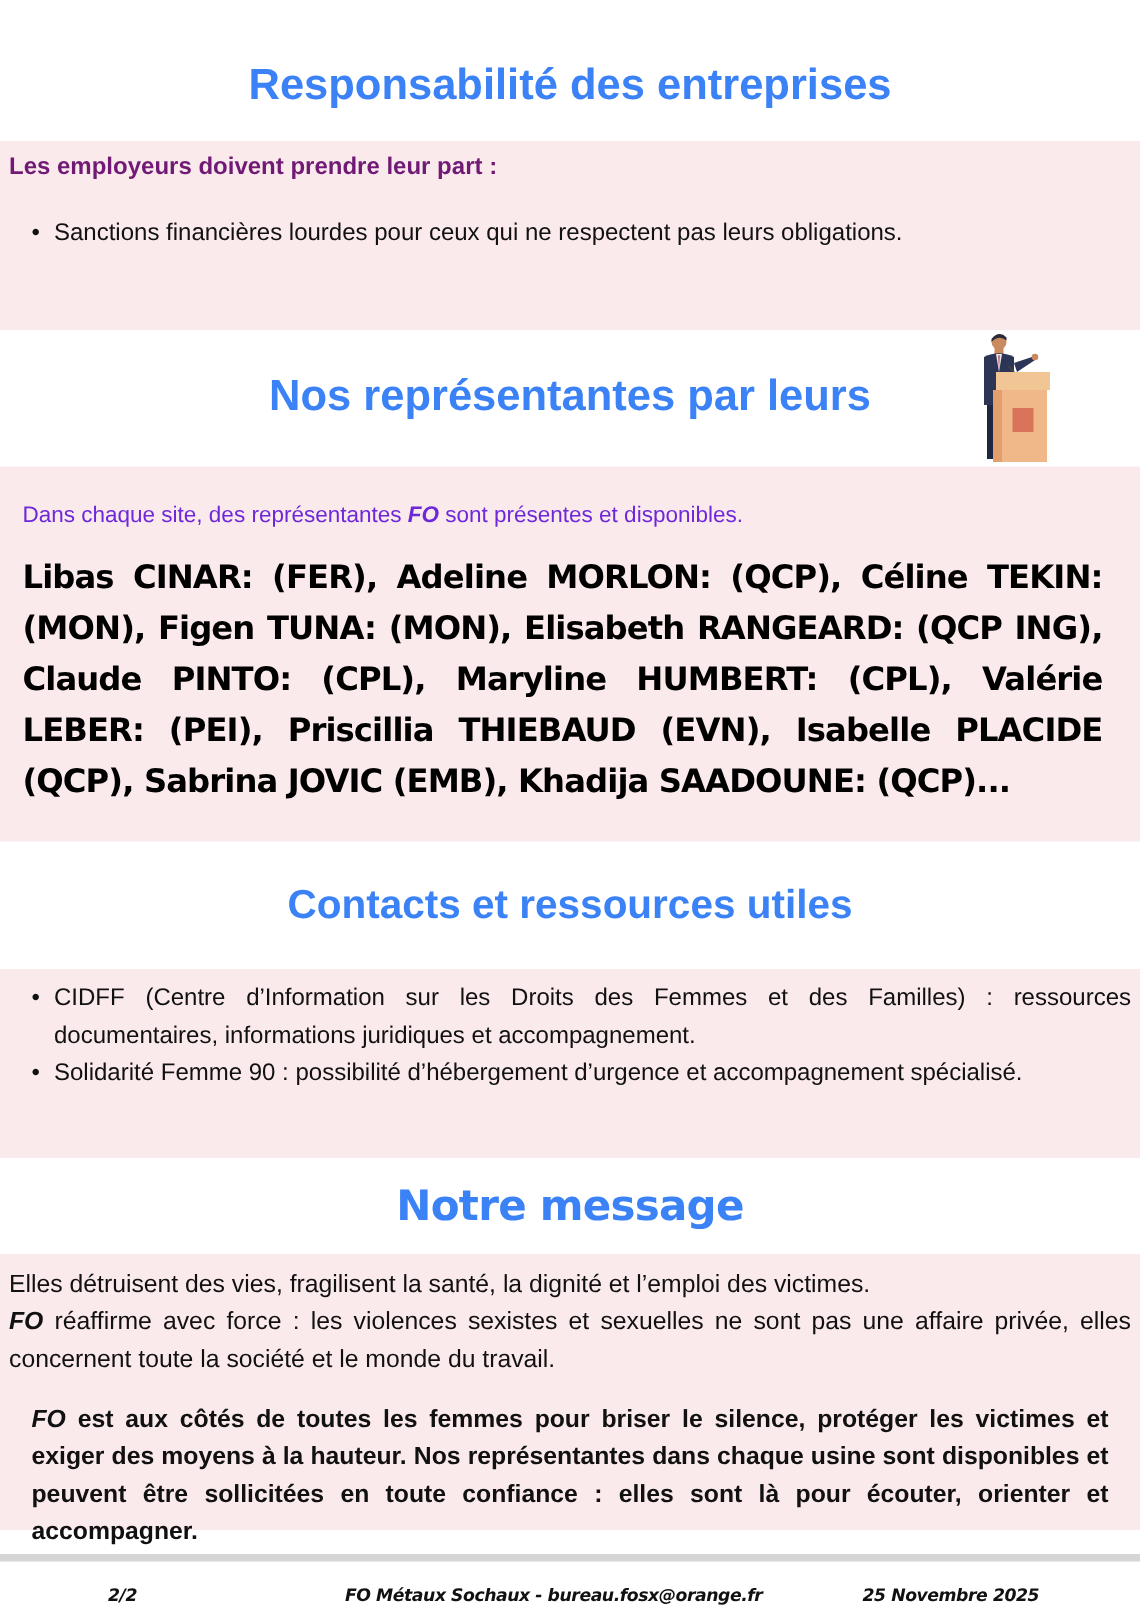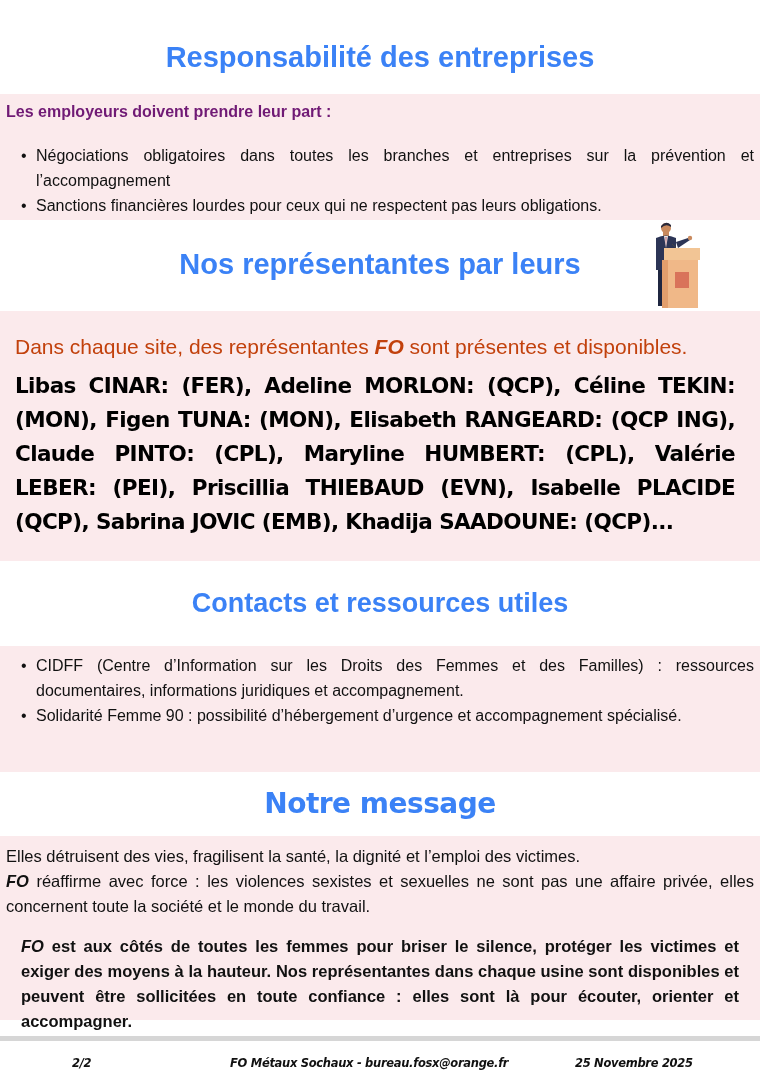--- a/index.html
+++ b/index.html
@@ -37,21 +37,20 @@
     .podium { position: absolute; left: 648px; top: 220px; width: 56px; height: 90px; }
   </style>
 </head>
 <body>
 
 <h1 class="title" style="top:41px; font-size:29px;">Responsabilité des entreprises</h1>
 
 <div class="pink" style="top:94px; height:126px;">
   <div style="position:absolute; left:6px; top:9px; font-size:16px; font-weight:bold; color:#701a75;">Les employeurs doivent prendre leur part :</div>
   <ul class="bullets" style="position:absolute; left:0; top:49px; width:760px;">
-    <li>Négociations obligatoires dans toutes les branches et entreprises sur la prévention et l’accompagnement</li>
     <li>Sanctions financières lourdes pour ceux qui ne respectent pas leurs obligations.</li>
   </ul>
 </div>
 
 <h1 class="title" style="top:248px; font-size:29px;">Nos représentantes par leurs</h1>
 
 <div class="podium">
   <svg width="56" height="90" viewBox="0 0 56 90">
 
     <circle cx="18" cy="8" r="5" fill="#c98a5e"></circle>
@@ -66,21 +65,21 @@
     <line x1="24" y1="24" x2="30" y2="30" stroke="#444" stroke-width="1"></line>
 
     <rect x="16" y="28" width="36" height="12" fill="#f2c595"></rect>
     <rect x="18" y="40" width="32" height="48" fill="#f0b888"></rect>
     <rect x="14" y="40" width="6" height="48" fill="#e29e6c"></rect>
     <rect x="27" y="52" width="14" height="16" fill="#d9735a"></rect>
   </svg>
 </div>
 
 <div class="pink" style="top:311px; height:250px;">
-  <div style="position:absolute; left:15px; top:24px; font-size:21px; color:#c2410c;">
+  <div style="position:absolute; left:15px; top:24px; font-size:15px; color:#6d28d9;">
     <span>Dans chaque site, des représentantes </span><b><i>FO</i></b><span> sont présentes et disponibles.</span>
   </div>
   <div class="reps-names" style="position:absolute; left:15px; top:58px; width:720px;">Libas CINAR: (FER), Adeline MORLON: (QCP), Céline TEKIN: (MON), Figen TUNA: (MON), Elisabeth RANGEARD: (QCP ING), Claude PINTO: (CPL), Maryline HUMBERT:  (CPL), Valérie LEBER: (PEI), Priscillia THIEBAUD (EVN),  Isabelle PLACIDE (QCP), Sabrina JOVIC (EMB), Khadija SAADOUNE: (QCP)...</div>
 </div>
 
 <h1 class="title" style="top:588px; font-size:27px;">Contacts et ressources utiles</h1>
 
 <div class="pink" style="top:646px; height:126px;padding-left:12px;">
   <ul class="bullets" style="position:absolute; left:0; top:7px; width:760px;">
     <li>CIDFF (Centre d’Information sur les Droits des Femmes et des Familles) : ressources documentaires, informations juridiques et accompagnement.</li>

